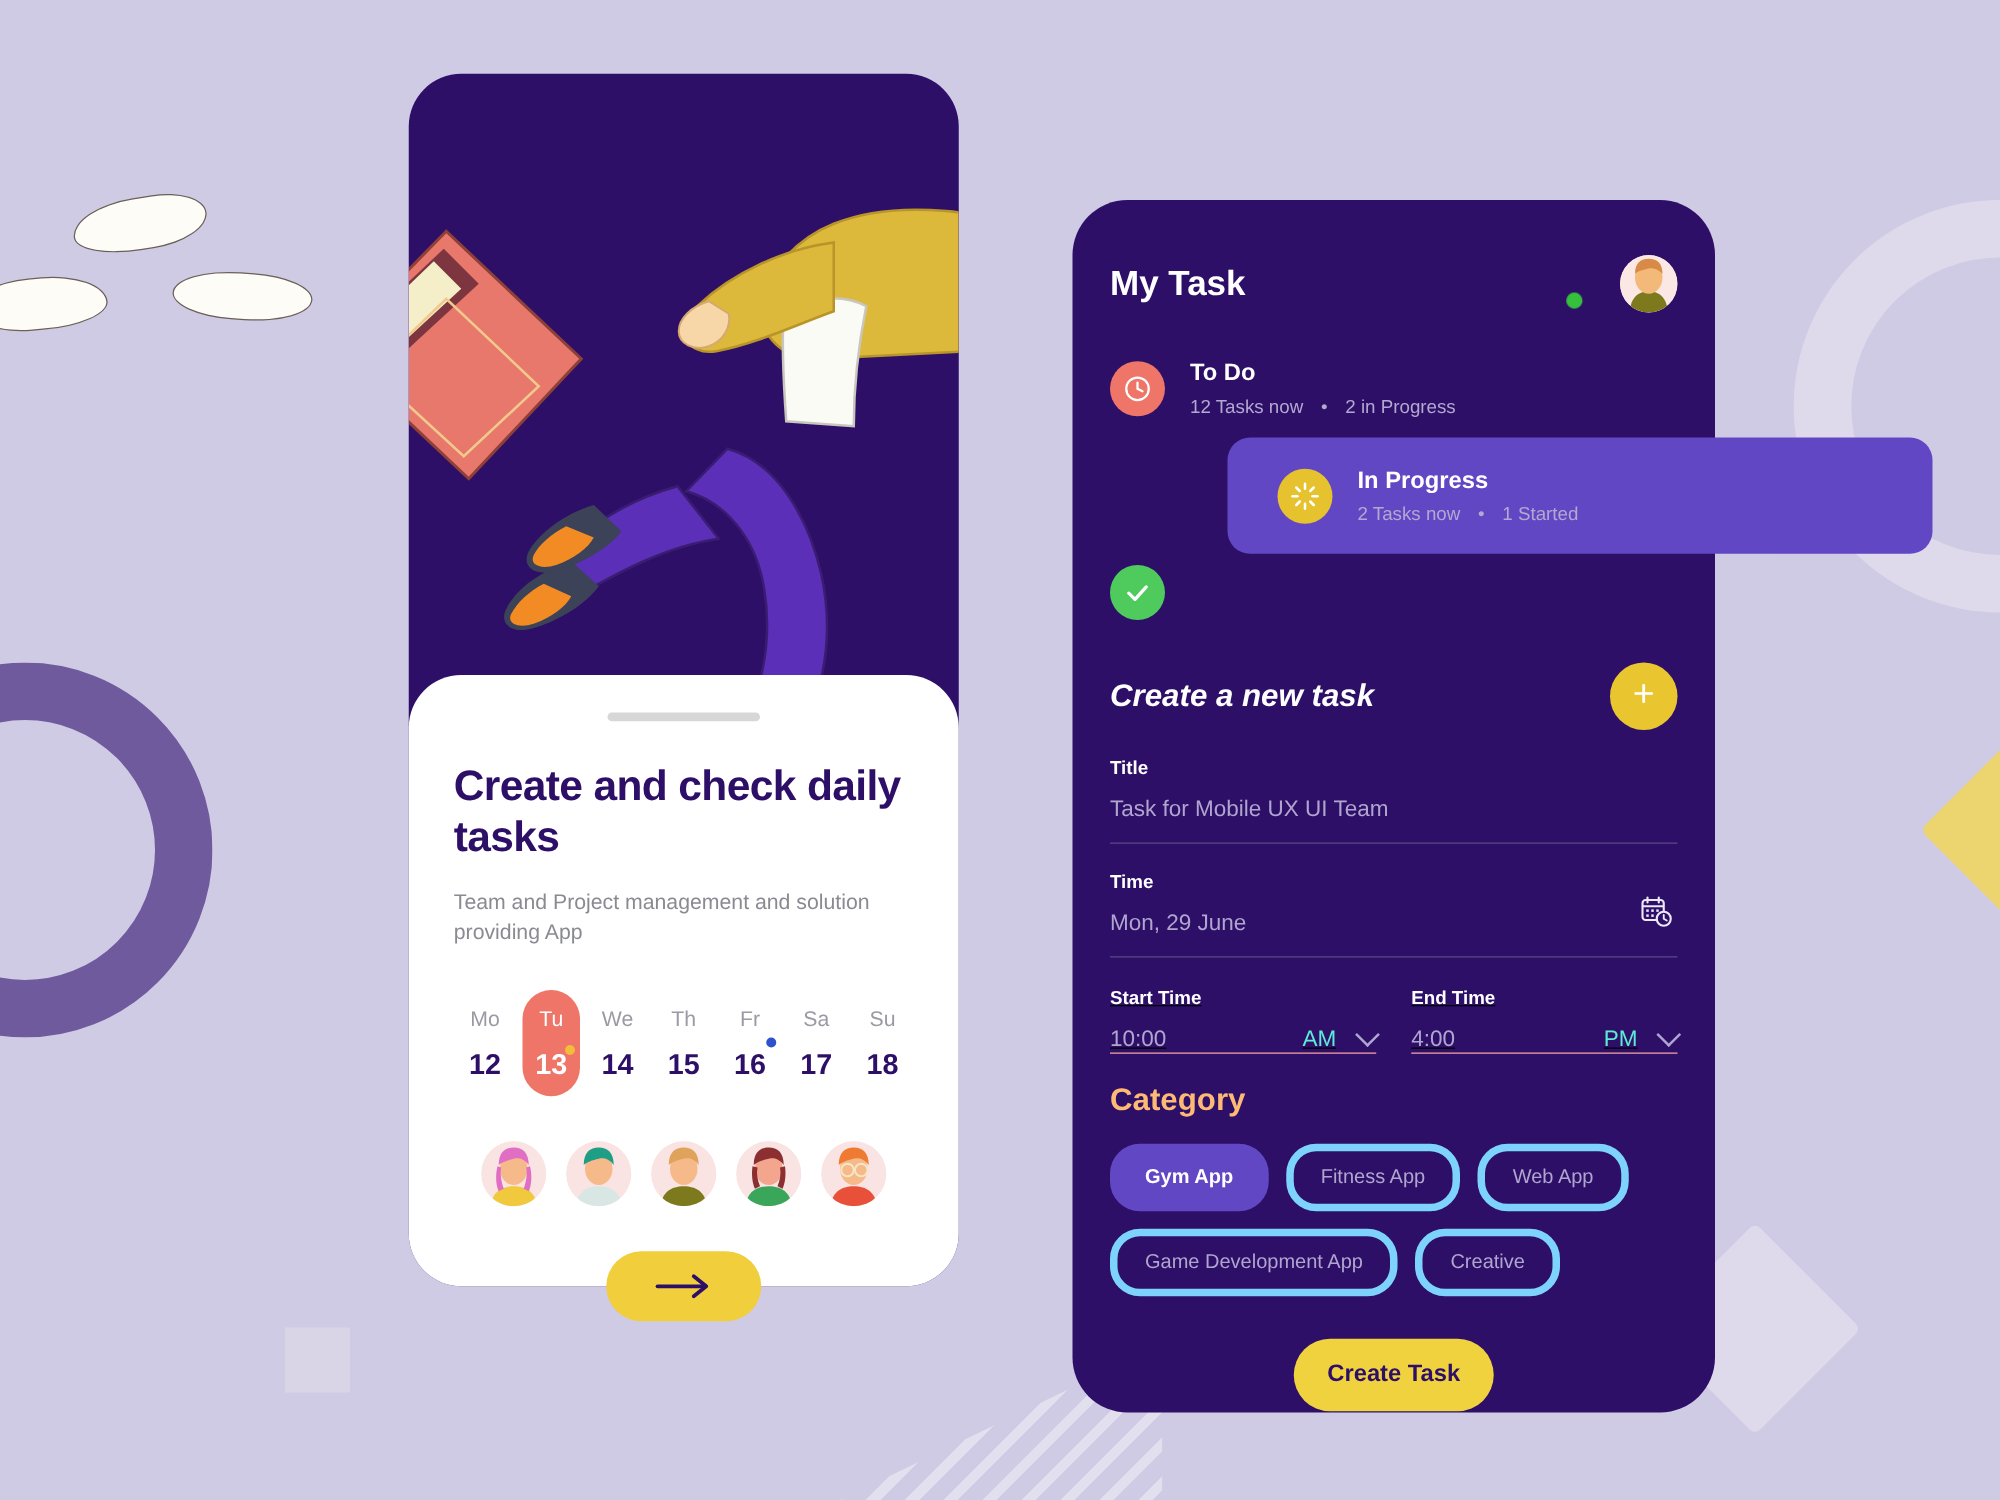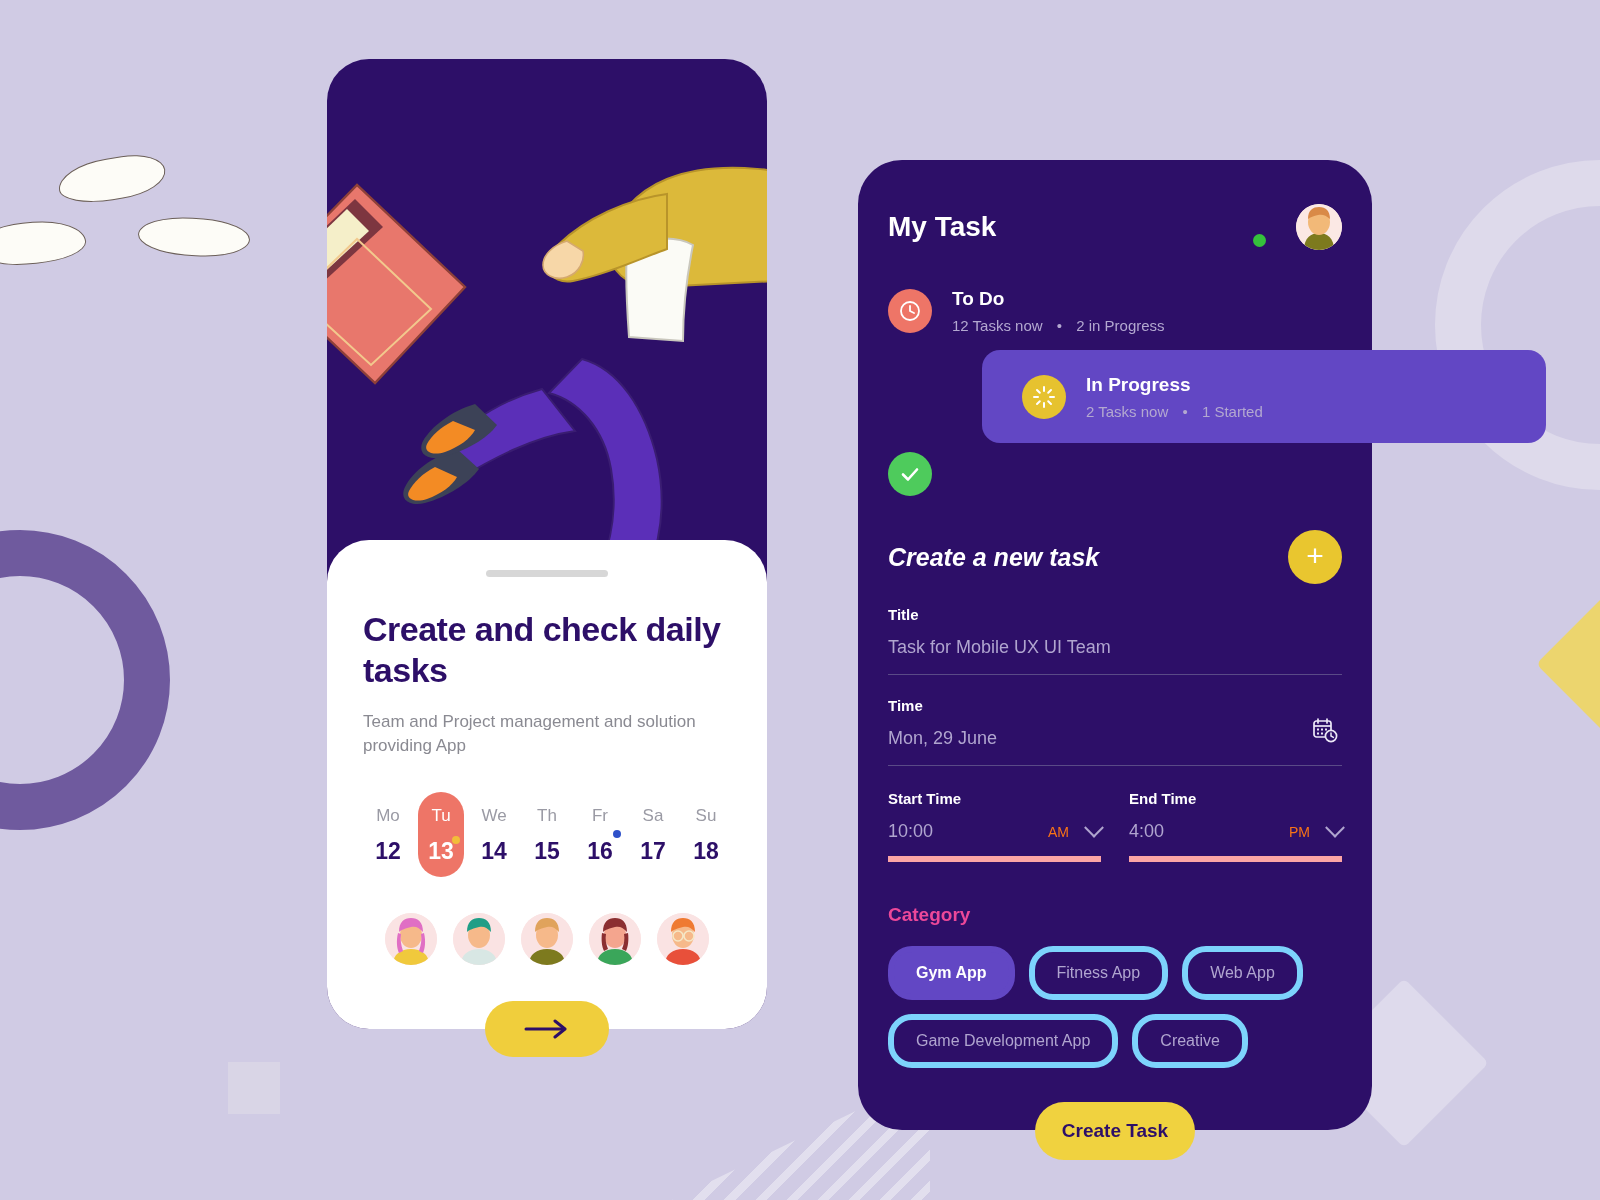--- a/index.html
+++ b/index.html
@@ -134,29 +134,29 @@
             cursor:pointer; }
   .plus{ font-size:30px; color:#ffffff; line-height:1; margin-top:-2px; }
 
   .field{ margin-top:22px; border-bottom:1px solid #5a4a87; padding-bottom:16px;
           position:relative; }
   .f-label{ font-size:15px; font-weight:bold; color:#ffffff; }
   .f-value{ font-size:18px; color:#b0a5cf; margin-top:14px; }
   .cal-icon{ position:absolute; right:4px; bottom:18px; }
 
   .time-row{ display:flex; gap:28px; margin-top:24px; }
-  .time-col{ flex:1; border-bottom:6px solid #fca5a5; padding-bottom:14px;
-             position:relative; }
+  .time-col{ flex:1; border-bottom:1px solid #fca5a5; 
+             position:relative;text-decoration:underline; }
   .time-line{ display:flex; align-items:center; margin-top:14px; }
   .time-val{ font-size:18px; color:#b0a5cf; flex:1; }
-  .time-mer{ font-size:14px; color:#f97316; margin-right:18px; }
+  .time-mer{ font-size:18px; color:#5eead4; margin-right:18px; }
   .chev{ width:14px; height:14px; border-right:2px solid #b0a5cf;
          border-bottom:2px solid #b0a5cf; transform:rotate(45deg) translate(-3px,-3px); }
 
-  .cat-title{ font-size:19px; font-weight:bold; color:#ec4899; margin-top:42px; }
+  .cat-title{ font-size:25px; font-weight:bold; color:#fdba74; margin-top:23px; }
   .chips{ display:flex; flex-wrap:wrap; gap:14px; margin-top:20px; }
   .chip{ padding:12px 22px; border-radius:24px; font-size:16px;
          border:6px solid #7dd3fc; color:#b0a5cf; cursor:pointer;
          white-space:nowrap; }
   .chip.sel{ background:#6247c4; border-color:#6247c4; color:#ffffff;
              font-weight:bold; }
 
   .create-btn{
     width:160px; height:58px; border-radius:30px; background:#f0d23f;
     margin:34px auto 0; display:flex; align-items:center; justify-content:center;

